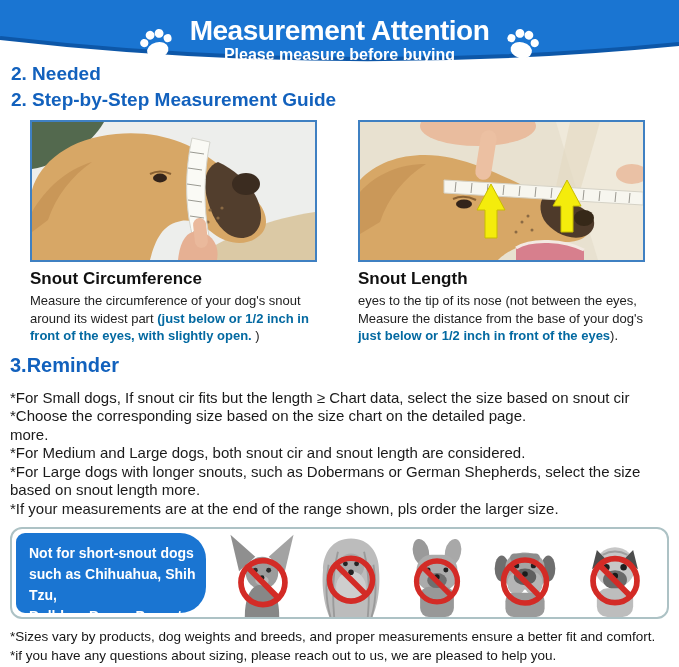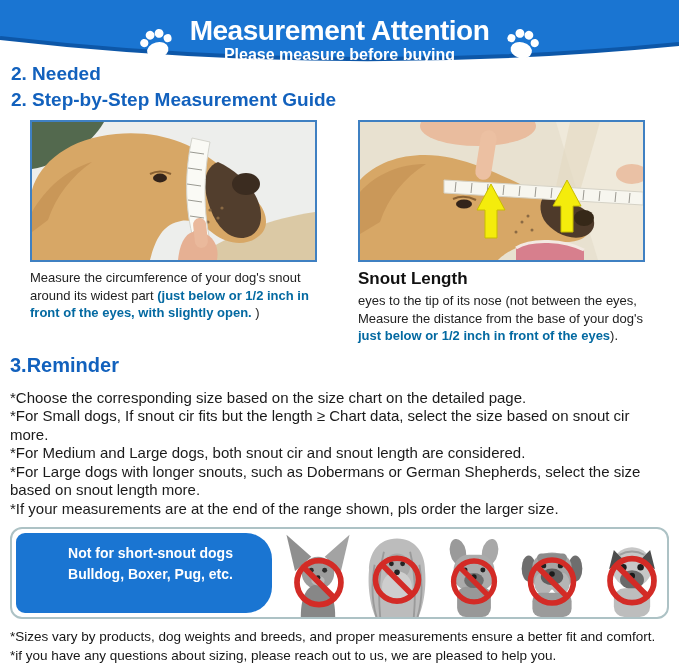--- a/index.html
+++ b/index.html
@@ -48,25 +48,24 @@
   .sec3-heading { margin:9px 0 12px 10px; font-size:20px; }
   .reminder-line { margin-left:10px; font-size:15px; line-height:18.5px; white-space:nowrap; color:#1a1a1a; }
 
   
   .warning {
     margin:9px 10px 0 10px; height:92px;
     border:2px solid #adc2c5; border-radius:12px;
     background:#fff; display:flex; overflow:hidden; position:relative;
   }
   .warning-box {
-    flex:none; width:256px; margin:4px; background:#1a75d2;
+    flex:none; width:190px; margin:4px; background:#1a75d2;
     border-radius:9px 26px 26px 9px;
     color:#fff; font-weight:bold; font-size:14px; line-height:21px;
     padding:10px 0 12px 13px;
-    text-align:center;
   }
   .dogs {
     flex:1; display:flex; align-items:flex-end; justify-content:space-evenly;
     padding:0 2px;
   }
   .dog { flex:none; }
 
   
   .footer { margin:8px 0 0 10px; }
   .footer-line { font-size:13.5px; line-height:19px; white-space:nowrap; color:#161616; }
@@ -181,46 +180,48 @@
         <g fill="#f4ec0c" stroke="#c9bd00" stroke-width="1">
           <polygon points="131,62 117,88 125,88 125,116 137,116 137,88 145,88"></polygon>
           <polygon points="207,58 193,84 201,84 201,110 213,110 213,84 221,84"></polygon>
         </g>
       </svg>
     </div>
   </div>
 
   <div class="captions">
     <div class="caption">
+      <div class="caption-title">Snout Circumference</div>
       <div class="caption-line"><span>Measure the circumference of your dog's snout</span></div>
       <div class="caption-line"><span>around its widest part </span><b>(just below or 1/2 inch in</b></div>
       <div class="caption-line"><b>front of the eyes, with slightly open.</b><span> )</span></div>
     </div>
     <div class="caption">
       <div class="caption-title">Snout Length</div>
       <div class="caption-line"><span>eyes to the tip of its nose (not between the eyes,</span></div>
       <div class="caption-line"><span>Measure the distance from the base of your dog's</span></div>
       <div class="caption-line"><b>just below or 1/2 inch in front of the eyes</b><span>).</span></div>
     </div>
   </div>
 
   <div class="h-blue sec3-heading">3.Reminder</div>
   <div>
+    <div class="reminder-line">*For Small dogs, If snout cir fits but the length ≥ Chart data, select the size based on snout cir</div>
     <div class="reminder-line">*Choose the corresponding size based on the size chart on the detailed page.</div>
-    <div class="reminder-line">*For Small dogs, If snout cir fits but the length ≥ Chart data, select the size based on snout cir</div>
     <div class="reminder-line">more.</div>
     <div class="reminder-line">*For Medium and Large dogs, both snout cir and snout length are considered.</div>
     <div class="reminder-line">*For Large dogs with longer snouts, such as Dobermans or German Shepherds, select the size</div>
     <div class="reminder-line">based on snout length more.</div>
     <div class="reminder-line">*If your measurements are at the end of the range shown, pls order the larger size.</div>
   </div>
 
   <div class="warning">
     <div class="warning-box">
       <div>Not for short-snout dogs</div>
+      <div>such as Chihuahua, Shih Tzu,</div>
       <div>Bulldog, Boxer, Pug, etc.</div>
     </div>
     <div class="dogs">
 
       <svg class="dog" width="80" height="86" viewBox="0 0 80 90" aria-hidden="true">
         <polygon points="16,42 7,4 33,27" fill="#8f8f8f"></polygon>
         <polygon points="64,42 73,4 47,27" fill="#a3a3a3"></polygon>
         <circle cx="40" cy="44" r="17" fill="#9c9c9c"></circle>
         <path d="M22,90 C22,66 30,56 40,56 C50,56 58,66 58,90 Z" fill="#878787"></path>
         <circle cx="33" cy="41" r="2.6" fill="#2b2b2b"></circle>

